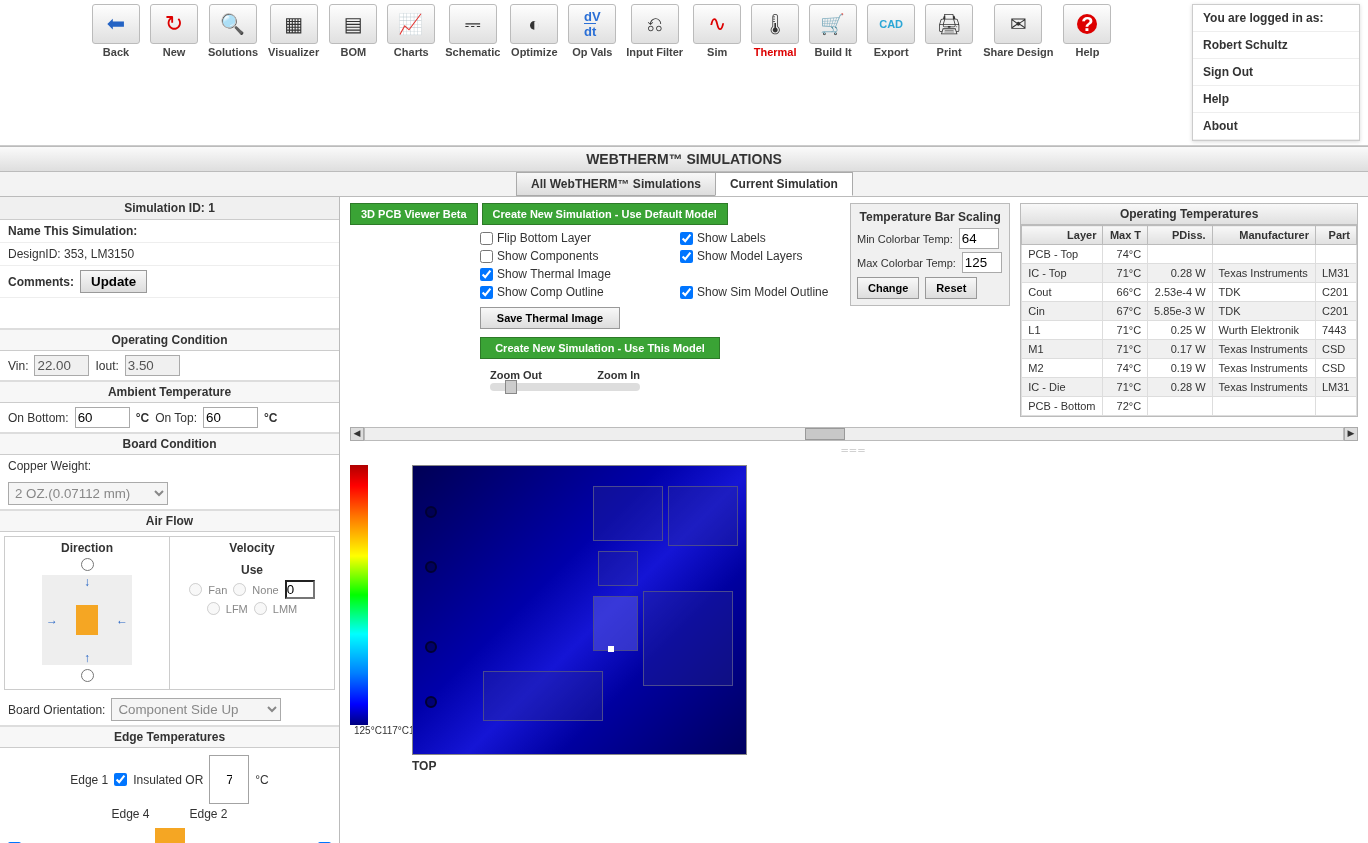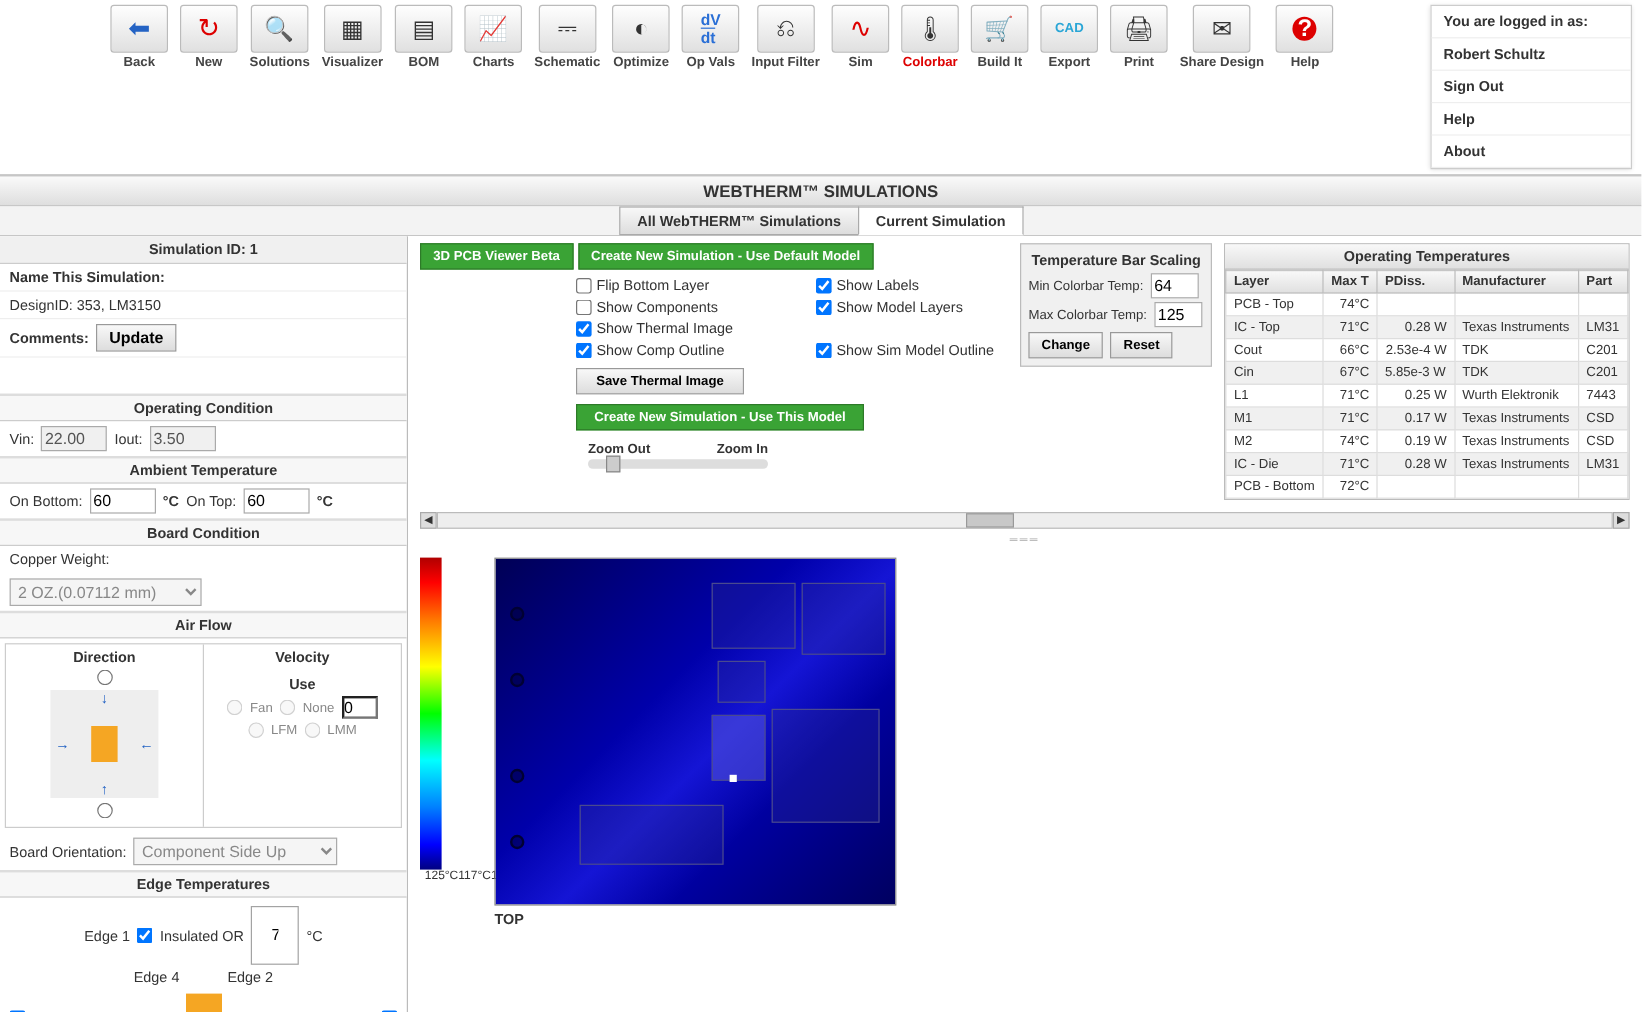--- a/index.html
+++ b/index.html
@@ -64,21 +64,21 @@
 
 .temp-scaling { border: 1px solid #bbb; background: #f0f0f0; padding: 6px; margin-left: auto; width: 170px; }
 .ts-title { font-weight: bold; text-align: center; margin-bottom: 4px; }
 .ts-row { display: flex; align-items: center; gap: 6px; margin: 3px 0; font-size: 11px; }
 .ts-row input { width: 40px; border: 1px solid #aaa; padding: 2px; }
 .ts-btns { display: flex; gap: 6px; margin-top: 4px; }
 
 .op-temp { border: 1px solid #bbb; width: 360px; background: #f8f8f8; }
 .ot-title { font-weight: bold; text-align: center; background: linear-gradient(#f8f8f8,#e0e0e0); border-bottom: 1px solid #bbb; padding: 3px; }
 .ot-table { width: 100%; border-collapse: collapse; font-size: 11px; }
-.ot-table th { background: linear-gradient(#f8f8f8,#e0e0e0); border: 1px solid #bbb; padding: 3px 6px; text-align: left; }
+.ot-table th { background: linear-gradient(#f8f8f8,#e0e0e0); border: 1px solid #bbb; padding: 3px 6px; text-align: right; }
 .ot-table td { border: 1px solid #ddd; padding: 3px 6px; background: #fff; }
 .ot-table tr:nth-child(even) td { background: #f0f0f0; }
 
 
 .zoom-ctrl { margin: 6px 10px; font-size: 11px; font-weight: bold; }
 .zoom-labels { display: flex; justify-content: space-between; width: 150px; }
 .zoom-track { width: 150px; height: 8px; background: #ddd; border-radius: 4px; position: relative; margin-top: 2px; }
 .zoom-thumb { position: absolute; left: 15px; top: -3px; width: 12px; height: 14px; background: #ccc; border: 1px solid #888; }
 
 
@@ -152,21 +152,21 @@
         <div class="tb-label">Input Filter</div>
       </div>
       <div class="tb-btn">
         <div class="tb-icon">
           <span style="color:#d00;font-size:22px">∿</span>
         </div>
         <div class="tb-label">Sim</div>
       </div>
       <div class="tb-btn">
         <div class="tb-icon">🌡</div>
-        <div class="tb-label red">Colorbar</div>
+        <div class="tb-label red">Thermal</div>
       </div>
       <div class="tb-btn">
         <div class="tb-icon">
           <span style="color:#2a9d3a;font-size:20px">🛒</span>
         </div>
         <div class="tb-label">Build It</div>
       </div>
       <div class="tb-btn">
         <div class="tb-icon">
           <span style="color:#2aa6d6;font-size:11px;font-weight:bold">CAD</span>

